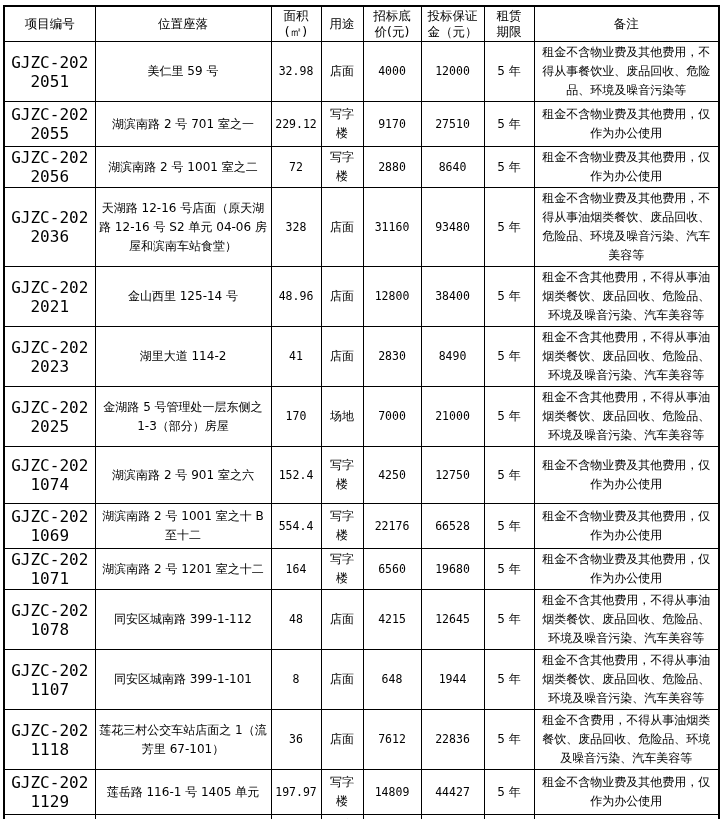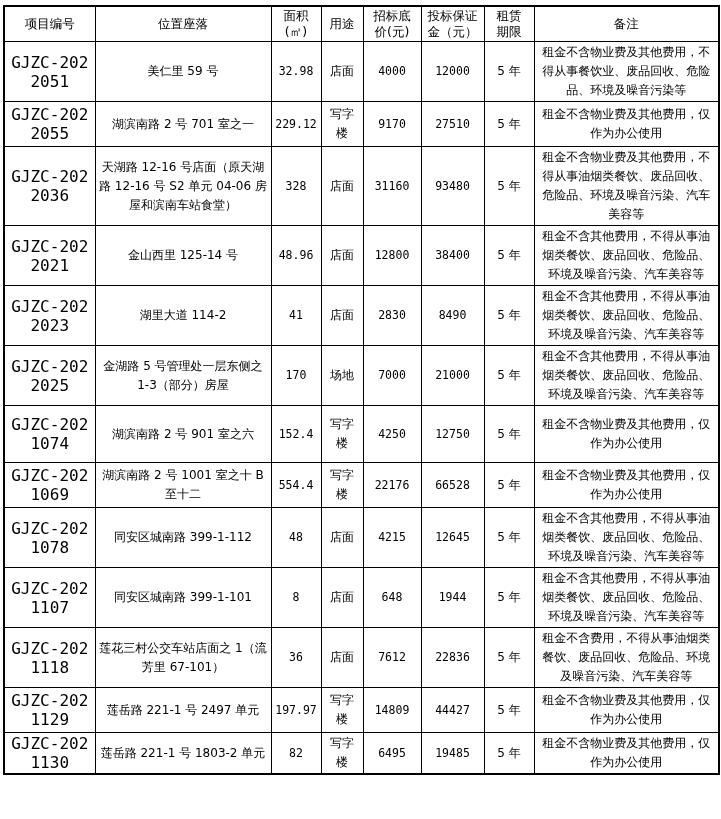--- a/index.html
+++ b/index.html
@@ -107,20 +107,30 @@
         <tr style="height: 45px; padding-left: 20px;">
           <td class="col-id">GJZC-2022055</td>
           <td class="col-location">湖滨南路 2 号 701 室之一</td>
           <td class="col-area">229.12</td>
           <td class="col-usage">写字楼</td>
           <td class="col-base_price">9170</td>
           <td class="col-deposit">27510</td>
           <td class="col-term">5 年</td>
           <td class="col-remark">租金不含物业费及其他费用，仅作为办公使用</td>
         </tr>
+        <tr style="height: 40px;">
+          <td class="col-id">GJZC-2022056</td>
+          <td class="col-location">湖滨南路 2 号 1001 室之二</td>
+          <td class="col-area">72</td>
+          <td class="col-usage">写字楼</td>
+          <td class="col-base_price">2880</td>
+          <td class="col-deposit">8640</td>
+          <td class="col-term">5 年</td>
+          <td class="col-remark">租金不含物业费及其他费用，仅作为办公使用</td>
+        </tr>
         <tr style="height: 75px;">
           <td class="col-id">GJZC-2022036</td>
           <td class="col-location">天湖路 12-16 号店面（原天湖路 12-16 号 S2 单元 04-06 房屋和滨南车站食堂）</td>
           <td class="col-area">328</td>
           <td class="col-usage">店面</td>
           <td class="col-base_price">31160</td>
           <td class="col-deposit">93480</td>
           <td class="col-term">5 年</td>
           <td class="col-remark">租金不含物业费及其他费用，不得从事油烟类餐饮、废品回收、危险品、环境及噪音污染、汽车美容等</td>
         </tr>
@@ -167,20 +177,30 @@
         <tr style="height: 45px; padding-left: 42px;">
           <td class="col-id">GJZC-2021069</td>
           <td class="col-location">湖滨南路 2 号 1001 室之十 B 至十二</td>
           <td class="col-area">554.4</td>
           <td class="col-usage">写字楼</td>
           <td class="col-base_price">22176</td>
           <td class="col-deposit">66528</td>
           <td class="col-term">5 年</td>
           <td class="col-remark">租金不含物业费及其他费用，仅作为办公使用</td>
         </tr>
+        <tr style="height: 40px;">
+          <td class="col-id">GJZC-2021071</td>
+          <td class="col-location">湖滨南路 2 号 1201 室之十二</td>
+          <td class="col-area">164</td>
+          <td class="col-usage">写字楼</td>
+          <td class="col-base_price">6560</td>
+          <td class="col-deposit">19680</td>
+          <td class="col-term">5 年</td>
+          <td class="col-remark">租金不含物业费及其他费用，仅作为办公使用</td>
+        </tr>
         <tr style="height: 60px;">
           <td class="col-id">GJZC-2021078</td>
           <td class="col-location">同安区城南路 399-1-112</td>
           <td class="col-area">48</td>
           <td class="col-usage">店面</td>
           <td class="col-base_price">4215</td>
           <td class="col-deposit">12645</td>
           <td class="col-term">5 年</td>
           <td class="col-remark">租金不含其他费用，不得从事油烟类餐饮、废品回收、危险品、环境及噪音污染、汽车美容等</td>
         </tr>
@@ -199,21 +219,21 @@
           <td class="col-location">莲花三村公交车站店面之 1（流芳里 67-101）</td>
           <td class="col-area">36</td>
           <td class="col-usage">店面</td>
           <td class="col-base_price">7612</td>
           <td class="col-deposit">22836</td>
           <td class="col-term">5 年</td>
           <td class="col-remark">租金不含费用，不得从事油烟类餐饮、废品回收、危险品、环境及噪音污染、汽车美容等</td>
         </tr>
         <tr style="height: 45px;">
           <td class="col-id">GJZC-2021129</td>
-          <td class="col-location">莲岳路 221-1 号 2497 单元</td>
+          <td class="col-location">莲岳路 116-1 号 1405 单元</td>
           <td class="col-area">197.97</td>
           <td class="col-usage">写字楼</td>
           <td class="col-base_price">14809</td>
           <td class="col-deposit">44427</td>
           <td class="col-term">5 年</td>
           <td class="col-remark">租金不含物业费及其他费用，仅作为办公使用</td>
         </tr>
         <tr style="height: 40px;">
           <td class="col-id">GJZC-2021130</td>
           <td class="col-location">莲岳路 221-1 号 1803-2 单元</td>

